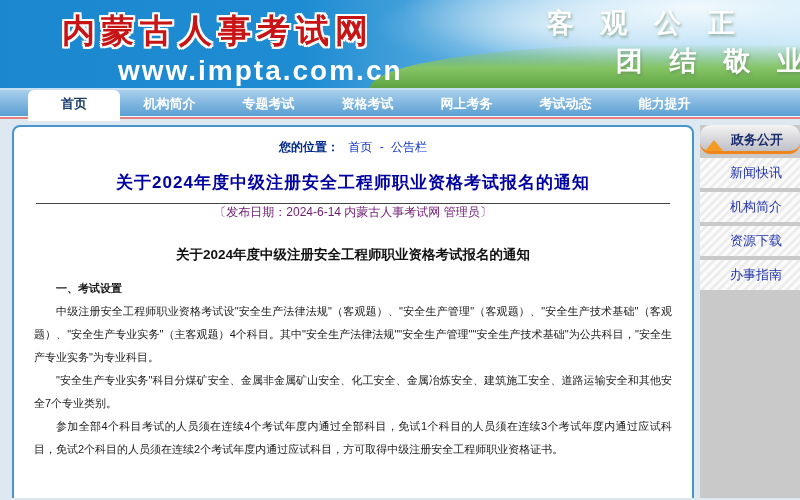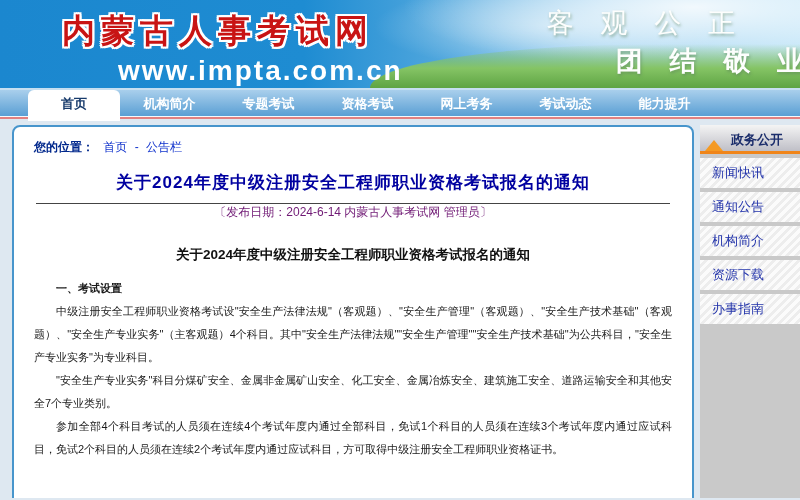--- a/index.html
+++ b/index.html
@@ -11,60 +11,60 @@
   .header-clouds { position:absolute; right:0; top:0; width:60%; height:100%; pointer-events:none;
     background:radial-gradient(ellipse at 78% 8%, rgba(255,255,255,.85), rgba(255,255,255,0) 55%),
                radial-gradient(ellipse at 48% 30%, rgba(255,255,255,.5), rgba(255,255,255,0) 50%); }
   .header-grass { position:absolute; right:0; bottom:0; width:430px; height:44px; pointer-events:none;
     background:linear-gradient(to top,#5EA443 0%,#85C465 45%, rgba(150,205,120,0) 100%);
     border-top-left-radius:70% 100%; }
   .logo { position:absolute; left:62px; top:9px; font-size:33px; font-weight:bold; color:#C81414;
     letter-spacing:6px; cursor:pointer; white-space:nowrap;
     text-shadow:-2px -2px 0 #fff,2px -2px 0 #fff,-2px 2px 0 #fff,2px 2px 0 #fff,0 -2px 0 #fff,0 2px 0 #fff,-2px 0 0 #fff,2px 0 0 #fff; }
   .site-url { position:absolute; left:118px; top:55px; font-size:28px; font-weight:bold; color:#fff; letter-spacing:2px; cursor:pointer; }
-  .slogan-1 { position:absolute; right:55px; top:5px; font-family:"Liberation Serif",serif; font-size:27px; font-weight:normal;
+  .slogan-1 { position:absolute; right:55px; top:5px; font-family:"Liberation Serif",serif; font-size:27px; font-weight:bold;
     color:#FDFEFD; letter-spacing:10px; text-shadow:1px 2px 3px rgba(90,130,90,.55); white-space:nowrap; }
   .slogan-2 { position:absolute; right:-14px; top:43px; font-family:"Liberation Serif",serif; font-size:27px; font-weight:bold;
     color:#FDFEFD; letter-spacing:10px; text-shadow:1px 2px 3px rgba(90,130,90,.55); white-space:nowrap; }
 
   
   .nav { height:28px; background:linear-gradient(#A9CFEC,#5A9FD4); border-top:2px solid #C6DFF1; position:relative; z-index:3; }
   .tabs { display:flex; padding-left:28px; height:100%; }
   .tab { width:99px; text-align:center; font-size:13px; font-weight:bold; color:#fff; line-height:28px; cursor:pointer; }
   .tab.active { background:#fff; color:#173A6B; border-radius:6px 6px 0 0; width:92px; height:31px; position:relative; z-index:4; }
   .nav-gap { height:1px; background:#F6FAFD; }
   .red-line { height:2px; background:#E28181; }
 
   
   .main { display:flex; align-items:flex-start; height:379px; background:#DEE8F1; overflow:hidden; }
   .content-box { margin:6px 0 0 12px; width:682px; background:#fff; border:2px solid #4795CC; border-radius:8px;
     height:430px; padding:0 20px; }
 
-  .breadcrumb { margin-top:12px; font-size:12px; }
+  .breadcrumb { margin-top:12px; font-size:12px;text-align:center; }
   .bc-prefix { color:#00278C; font-weight:bold; margin-right:6px; }
   .bc-link { color:#1133CC; cursor:pointer; }
   .bc-sep { color:#1133CC; margin:0 4px; }
   .bc-current { color:#1133CC; }
 
   .article-title { margin-top:15px; text-align:center; font-size:17px; font-weight:bold; color:#0000A0; letter-spacing:1px; }
   .title-divider { border:none; border-top:1px solid #444; margin:9px 2px 0; }
   .date-line { text-align:center; font-size:12px; color:#701a75; margin-top:0; }
   .article-subtitle { text-align:center; font-size:13.5px; font-weight:bold; color:#111; margin-top:25px; }
   .article-body { margin-top:13px; font-size:11px; line-height:23px; color:#1A1A1A; text-align:justify; }
   .para { text-indent:2em; }
   .heading { text-indent:2em; font-weight:bold; }
 
   
   .sidebar { width:100px; margin-left:6px; margin-top:6px; height:373px; background:#C9C9C9; }
   .sidebar-header { height:29px; line-height:29px; background:linear-gradient(#F4F4F4,#BFBFC7);
     border-bottom:3px solid #F08519; position:relative; text-align:center; font-weight:bold;
-    color:#1B2D6B; font-size:13px; padding-left:14px; cursor:pointer; }
+    color:#1B2D6B; font-size:13px; padding-left:14px; cursor:pointer;border-radius:11px; }
   .tri { position:absolute; left:5px; bottom:0; width:0; height:0;
     border-left:9px solid transparent; border-right:9px solid transparent; border-bottom:11px solid #F59A23; }
-  .sidebar-item { height:30px; line-height:30px; margin-top:4px; text-align:left; padding-left:12px;
+  .sidebar-item { height:30px; line-height:30px; margin-top:4px; text-align:center; padding-left:12px;
     background:repeating-linear-gradient(135deg,#FBFBFB 0 3px,#EDEDED 3px 6px);
     color:#2233AA; font-size:13px; cursor:pointer; }
 </style>
 </head>
 <body>
 
 <div class="header">
   <div class="header-clouds"></div>
   <div class="header-grass"></div>
   <div class="logo">内蒙古人事考试网</div>
@@ -110,19 +110,18 @@
 
     </div>
   </div>
 
   <div class="sidebar">
     <div class="sidebar-header">
       <span class="tri"></span>
       <span>政务公开</span>
     </div>
     <div class="sidebar-item">新闻快讯</div>
-    <div class="sidebar-item">通知公告</div>
     <div class="sidebar-item">机构简介</div>
     <div class="sidebar-item">资源下载</div>
     <div class="sidebar-item">办事指南</div>
   </div>
 
 </div>
 
 </body></html>

